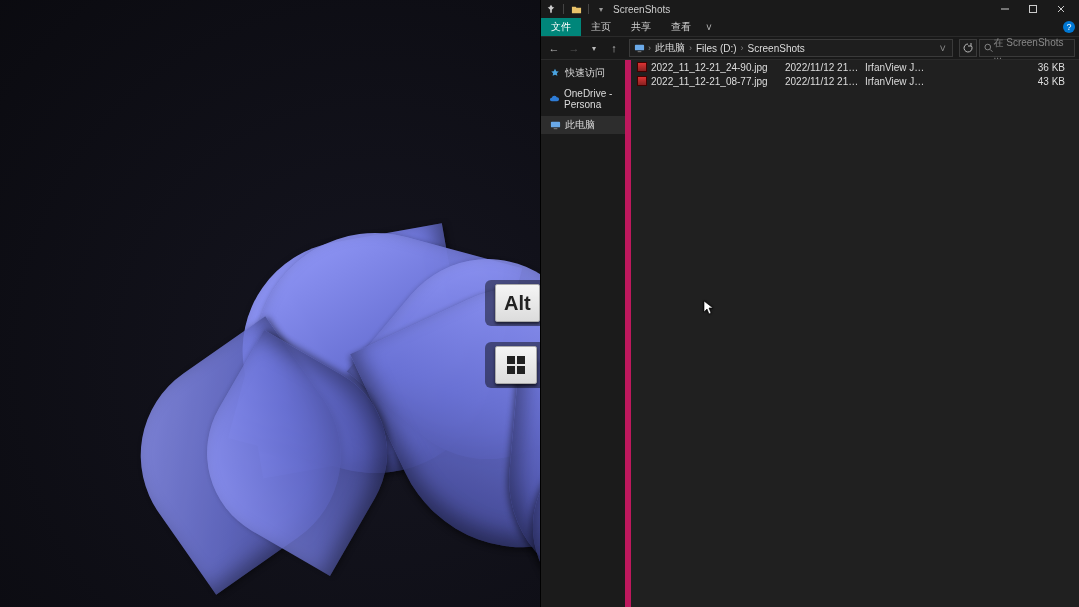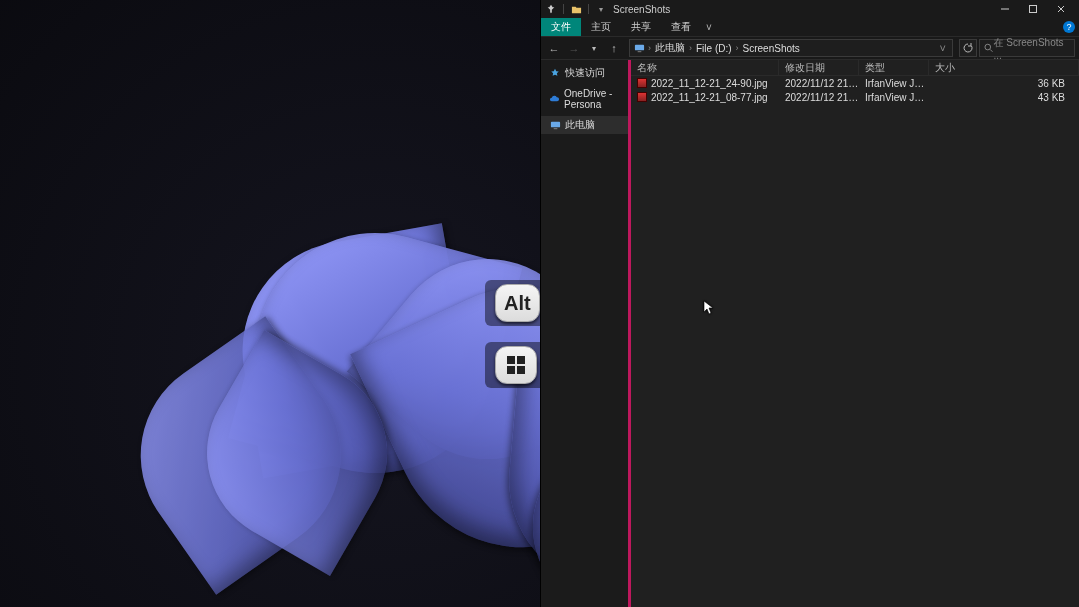--- a/index.html
+++ b/index.html
@@ -19,21 +19,21 @@
     background: linear-gradient(135deg, #9aa0ff 0%, #6b73d6 50%, #3a3f8a 100%);
     box-shadow: inset -8px -8px 20px rgba(0,0,0,0.4), 2px 2px 6px rgba(0,0,0,0.5);
     transform-origin: bottom right;
   }
 
   
   .shortcut-stack { position: absolute; left: 485px; top: 280px; display:flex; flex-direction:column; gap:16px; }
   .shortcut-row { display:flex; align-items:center; gap:8px; color:#fff; font-size:22px; font-weight:500;}
   .keycap {
     min-width:42px; height:38px; padding:0 8px;
-    border-radius:12px; background: linear-gradient(#f5f5f5,#dcdcdc);
+    border-radius:2px; background: linear-gradient(#f5f5f5,#dcdcdc);
     color:#222; display:flex; align-items:center; justify-content:center;
     font-size:20px; font-weight:600; border:1px solid #aaa;
     box-shadow: 0 2px 3px rgba(0,0,0,0.6);
   }
   .keycap.winkey svg { width:20px; height:20px; }
   .shade { background: rgba(0,0,0,0.45); border-radius:6px; padding:4px 10px; display:flex; align-items:center; gap:8px;}
 
   
   .explorer {
     position: absolute; left: 540px; top: 0; width: 539px; height: 607px;
@@ -60,21 +60,21 @@
   .nav-btn.disabled { color:#555;}
   .crumbbar { flex:1; height:18px; border:1px solid #3a3a3a; background:#1e1e1e; display:flex; align-items:center; padding:0 2px; gap:2px; margin:0 4px;}
   .crumb-icon{ width:14px;height:14px;display:flex;align-items:center;justify-content:center;}
   .crumb { color:#ddd; font-size:10px; padding:0 2px;}
   .crumb-sep { color:#888; font-size:9px;}
   .crumb-drop { margin-left:auto; padding:0 4px; color:#888;}
   .refresh-btn { width:18px;height:18px;display:flex;align-items:center;justify-content:center;color:#bbb; border:1px solid #3a3a3a; background:#1e1e1e;}
   .searchbox { width:96px; height:18px; border:1px solid #3a3a3a; background:#1e1e1e; display:flex; align-items:center; padding:0 4px; color:#888; font-size:10px;}
 
   .body-row { flex:1; display:flex; min-height:0;}
-  .navpane { width:90px; background:#1b1b1b; border-right:3px solid #be185d; padding-top:4px;}
+  .navpane { width:90px; background:#1b1b1b; border-right:6px solid #be185d; padding-top:4px;}
   .tree-item { display:flex; align-items:center; gap:4px; height:18px; padding-left:8px; font-size:10px; color:#ddd;}
   .tree-item.selected { background:#2d2d2d;}
   .tree-icon { width:12px; height:12px; display:flex; align-items:center; justify-content:center;}
   .tree-spacer { height:8px;}
 
   .listpane { flex:1; display:flex; flex-direction:column; background:#202020;}
   .col-headers { height:16px; display:flex; border-bottom:1px solid #2a2a2a; font-size:10px; color:#bbb;}
   .col { display:flex; align-items:center; padding-left:6px; border-right:1px solid #2a2a2a;}
   .col.name { width:148px;}
   .col.date { width:80px;}
@@ -192,21 +192,21 @@
     <div class="crumbbar">
       <span class="crumb-icon">
           <svg viewBox="0 0 12 12" width="11" height="11">
             <rect x="1" y="2" width="10" height="6" rx="1" fill="#6aa9e8"></rect>
             <rect x="4" y="9" width="4" height="1" fill="#888"></rect>
           </svg>
         </span>
       <span class="crumb-sep">›</span>
       <span class="crumb">此电脑</span>
       <span class="crumb-sep">›</span>
-      <span class="crumb">File (D:)</span>
+      <span class="crumb">Files (D:)</span>
       <span class="crumb-sep">›</span>
       <span class="crumb">ScreenShots</span>
       <span class="crumb-drop">˅</span>
     </div>
     <div class="refresh-btn">
         <svg width="10" height="10" viewBox="0 0 10 10">
           <path d="M5 1a4 4 0 1 0 3.5 2" fill="none" stroke="currentColor"></path>
           <path d="M8 0v3H5" fill="none" stroke="currentColor"></path>
         </svg>
       </div>
@@ -244,26 +244,20 @@
             <svg viewBox="0 0 12 12" width="11" height="11">
               <rect x="1" y="2" width="10" height="6" rx="1" fill="#6aa9e8"></rect>
               <rect x="4" y="9" width="4" height="1" fill="#888"></rect>
             </svg>
           </span>
         <span>此电脑</span>
       </div>
     </div>
 
     <div class="listpane">
-      <div class="col-headers">
-        <div class="col name">名称</div>
-        <div class="col date">修改日期</div>
-        <div class="col type">类型</div>
-        <div class="col size">大小</div>
-      </div>
       <div class="rows">
         <div class="row">
           <div class="cell name">
               <span class="file-icon"></span>
               <span>2022_11_12-21_24-90.jpg</span>
             </div>
           <div class="cell date">2022/11/12 21:48</div>
           <div class="cell type">IrfanView JPG File</div>
           <div class="cell size">36 KB</div>
         </div>

